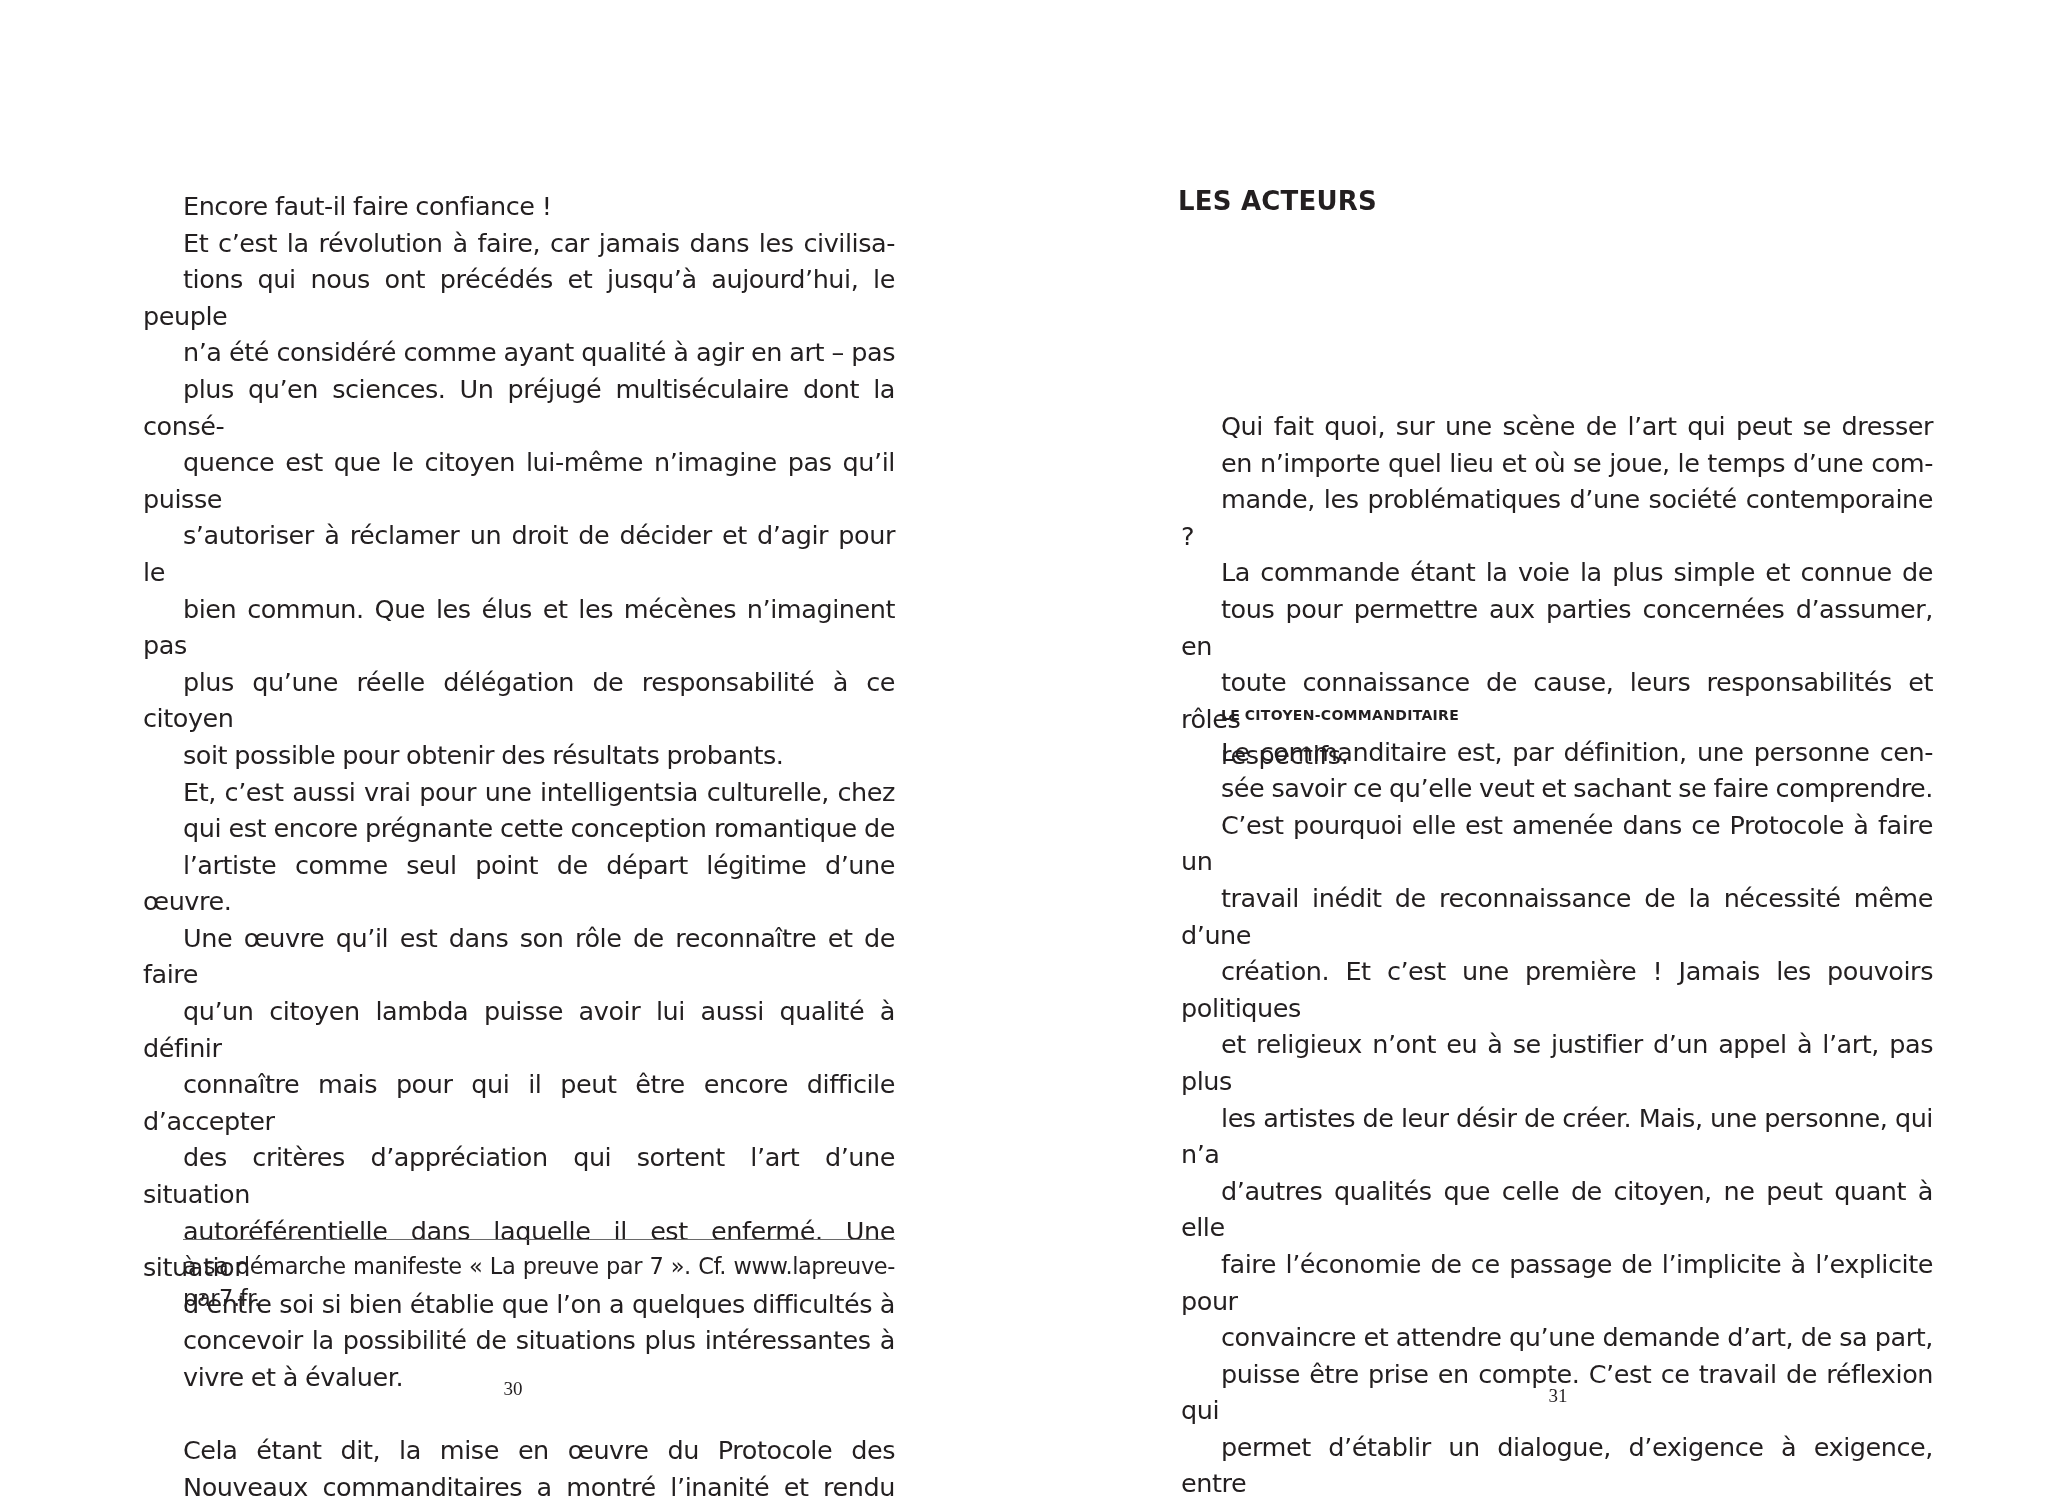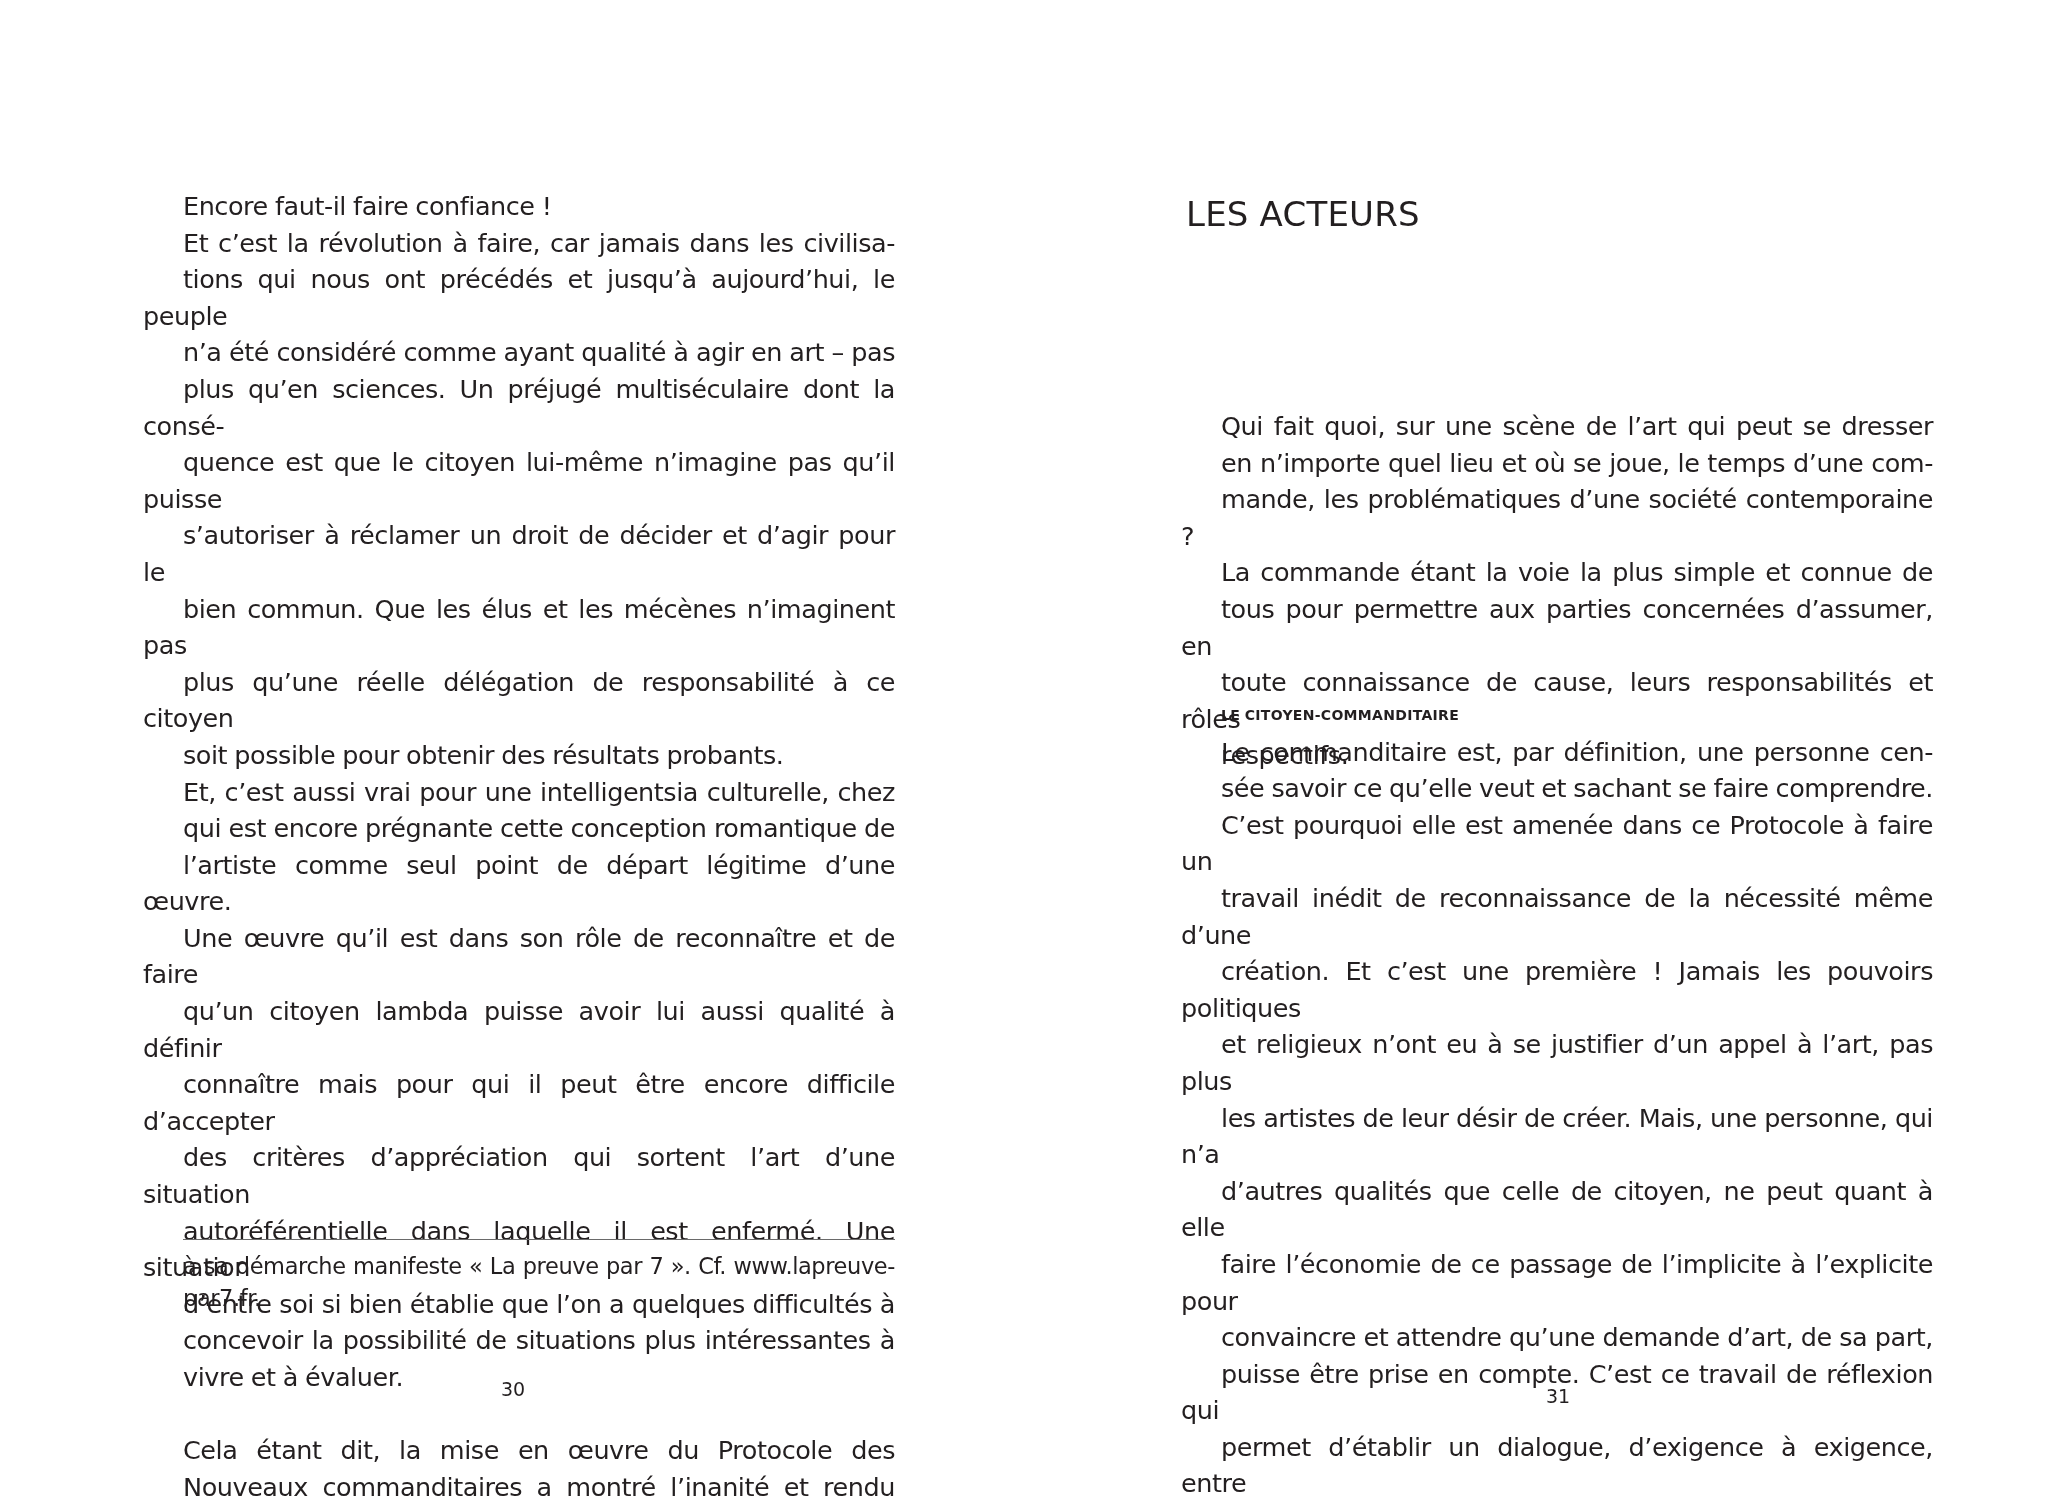--- a/index.html
+++ b/index.html
@@ -7,31 +7,31 @@
          font-family: "DejaVu Sans", "Liberation Sans", sans-serif; color: #231f20; }
   .page { position: absolute; top: 0; height: 1496px; width: 1023px; }
   .page.left { left: 0; }
   .page.right { left: 1024px; }
   .col { position: absolute; width: 752px; font-size: 25.5px; line-height: 36.6px;
          text-align: justify; hyphens: manual; letter-spacing: -0.45px; word-spacing: -0.5px; }
   .left .col { left: 143px; top: 188px; }
   .right .col { left: 157px; }
   .p { margin: 0; text-indent: 40px; }
   .gap { height: 36.6px; }
-  .heading { position: absolute; left: 146px; top: 178px; font-weight: normal;
-             font-size: 34px; letter-spacing: 0.2px; margin: 16px; }
+  .heading { position: absolute; left: 146px; top: 178px; font-weight: bold;
+             font-size: 26px; letter-spacing: 0.2px; margin: 8px; }
   .right .col.body1 { top: 408px; }
   .right .col.body2 { top: 697px; }
   .subheading { margin: 0; padding-left: 40px; font-weight: bold; font-size: 14px;
                 letter-spacing: 0.3px; text-align: left; }
   .footnote-rule { position: absolute; left: 183px; top: 1239px; width: 712px;
                    height: 0; border-top: 1.5px solid #6a6a6a; }
   .footnote { position: absolute; left: 183px; top: 1250px; width: 712px; font-size: 22.5px;
               line-height: 32px; text-align: justify; letter-spacing: -0.4px; margin: 0; }
-  .folio { position: absolute; font-size: 19px; text-align: center; width: 60px; }
+  .folio { position: absolute; font-size: 19px; text-align: center; width: 60px; font-family: Liberation Serif, serif; }
   .left .folio { left: 483px; top: 1378px; }
   .right .folio { left: 504px; top: 1385px; }
   .line { display: block; text-align: justify; text-align-last: justify; }
   .line.last { text-align-last: left; }
 </style>
 </head>
 <body>
 
 <div class="page left">
   <div class="col">

